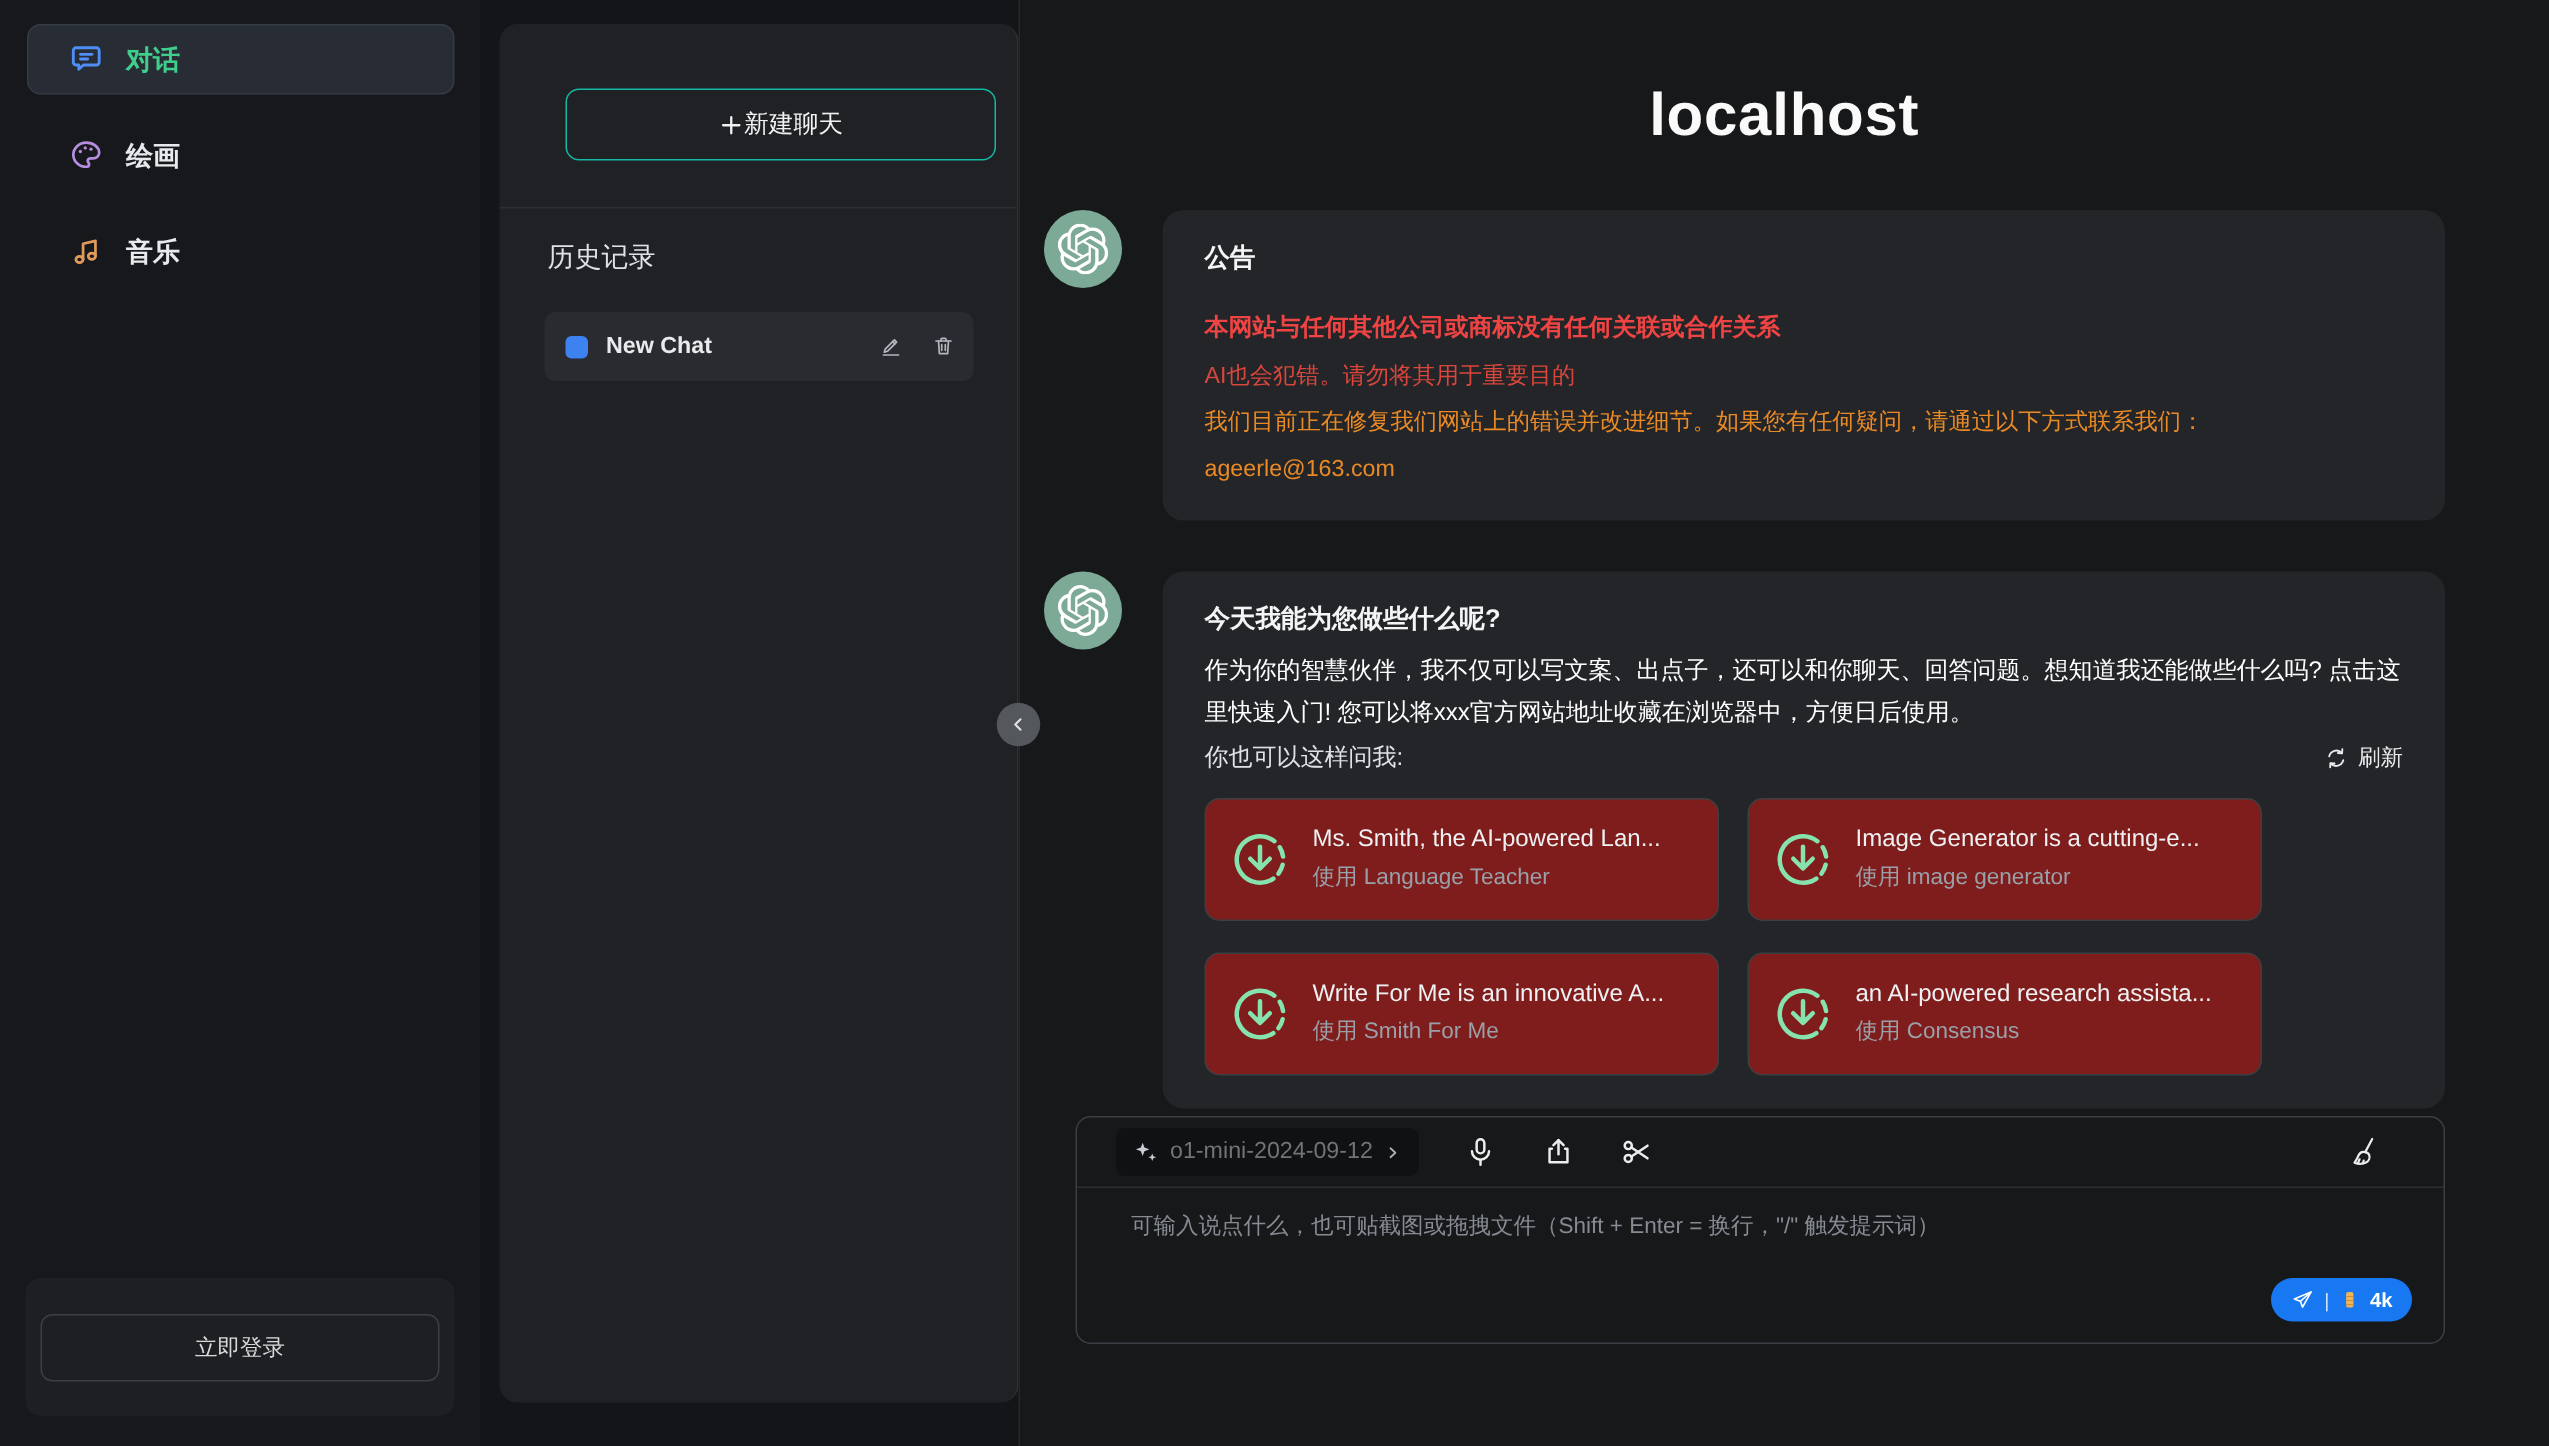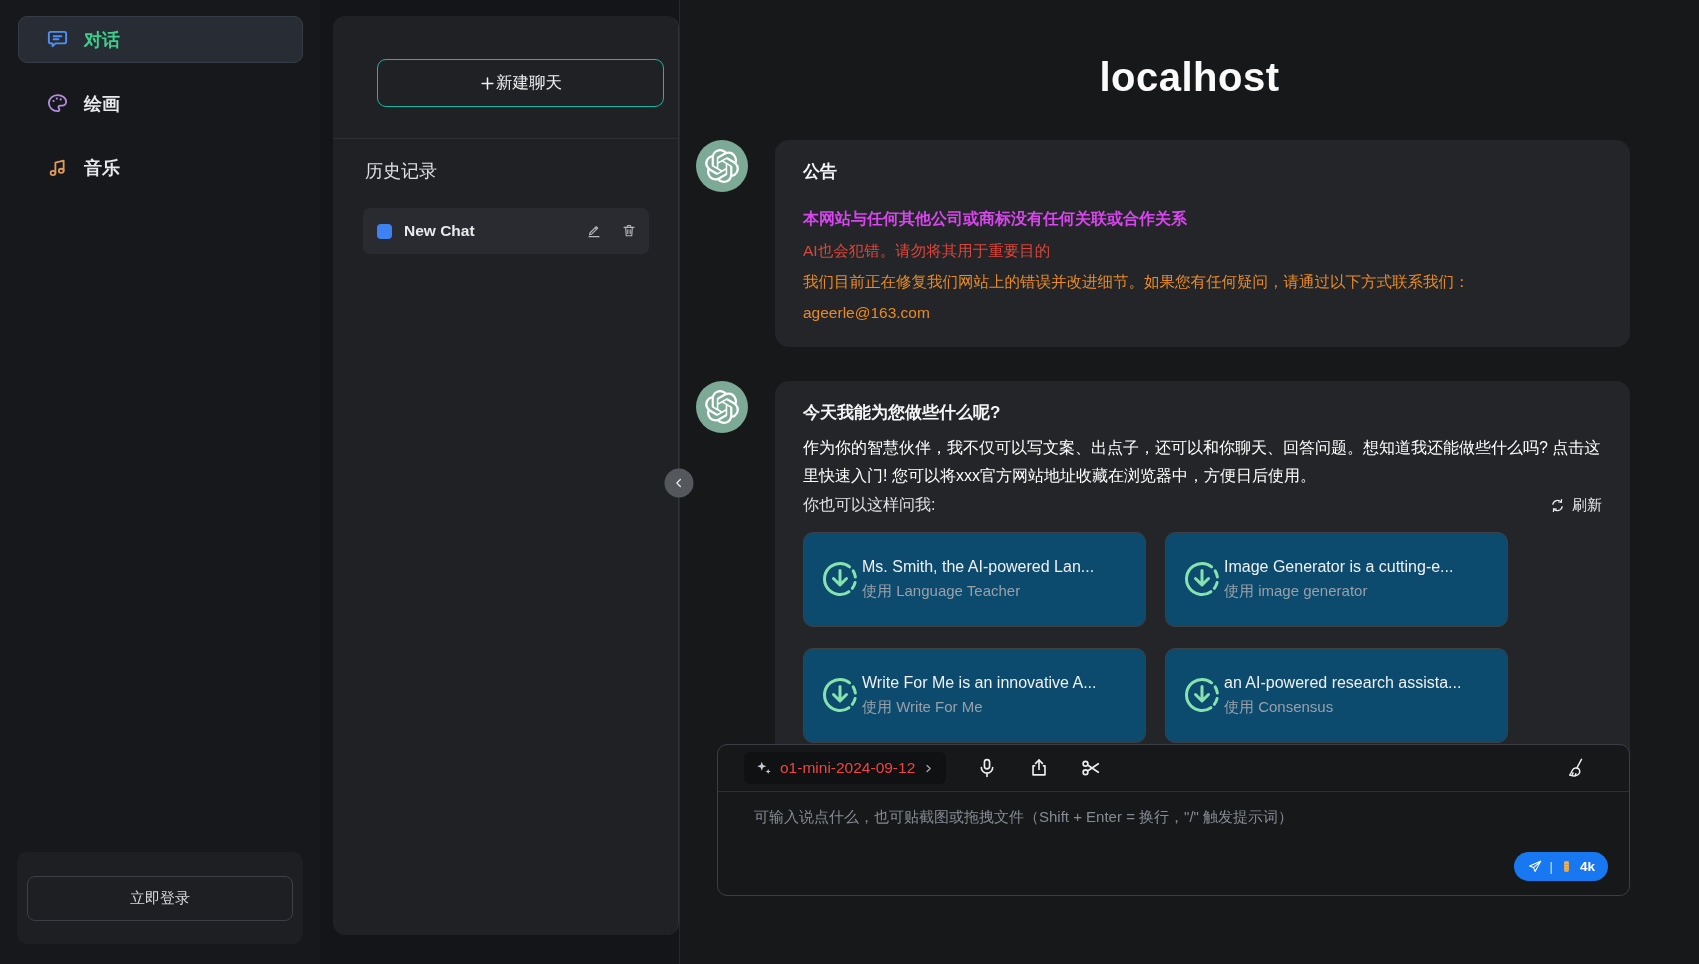--- a/index.html
+++ b/index.html
@@ -74,50 +74,50 @@
   .messages { margin:40px 69px 0 16px; }
   .message { display:flex; align-items:flex-start; gap:27px; margin-bottom:34px; }
   .avatar {
     width:52px; height:52px; border-radius:50%; background:#7caa96; flex:none;
     display:flex; align-items:center; justify-content:center;
   }
   .avatar svg { width:34px; height:34px; }
   .bubble { flex:1; background:#232528; border-radius:14px; padding:20px 28px 22px; }
   .msg-heading { font-size:17px; font-weight:700; color:#f4f5f6; margin-bottom:10px; }
   .ann-line { margin-top:7px; font-size:15.5px; line-height:1.55; }
-  .ann-line.orange-bold { color:#d946ef; font-weight:700; font-size:16px;margin-top:24px; }
+  .ann-line.orange-bold { color:#ef4444; font-weight:700; font-size:16px;margin-top:24px; }
   .ann-line.red { color:#d9463b; }
   .ann-line.orange { color:#ea8a26; }
   .msg-body { font-size:16px; line-height:1.78; color:#ffffff; }
   .hint-row { display:flex; align-items:center; justify-content:space-between; margin-top:4px; }
   .hint-text { font-size:16px; color:#dfe1e4; }
   .refresh-btn { display:flex; align-items:center; gap:7px; color:#e8eaec; font-size:15px; cursor:pointer; }
   .refresh-btn svg { width:15px; height:15px; }
   .suggestions { margin-top:16px; display:grid; grid-template-columns:343px 343px; gap:21px 19px; }
   .suggestion-card {
-    height:95px; background:#0c4a6e; border:1px solid #3d3f42; border-radius:10px;
-    display:flex; align-items:center; gap:2px; padding:0 16px; cursor:pointer;
+    height:82px; background:#7f1d1d; border:1px solid #3d3f42; border-radius:10px;
+    display:flex; align-items:center; gap:15px; padding:0 16px; cursor:pointer;
   }
   .suggestion-card svg { width:40px; height:40px; flex:none; }
   .sg-title { font-size:16px; color:#eef0f2; white-space:nowrap; }
   .sg-sub { font-size:15px; color:#9aa0a8; margin-top:6px; white-space:nowrap; }
 
   
   .composer {
     position:absolute; left:37px; top:744px; width:913px; height:152px;
     border:1px solid #3b3f45; border-radius:10px; background:#17181a;
   }
   .composer-toolbar {
     height:47px; display:flex; align-items:center;
     padding:0 18px; border-bottom:1px solid #2c2f34;
   }
   .model-pill {
     margin-left:8px; margin-right:30px; height:32px; background:#101113; border-radius:6px;
     display:flex; align-items:center; gap:8px; padding:0 12px;
-    font-size:15.5px; color:#ef4444; cursor:pointer;
+    font-size:15.5px; color:#737373; cursor:pointer;
   }
   .model-pill .sparkle { width:16px; height:16px; color:#c9ccd2; }
   .model-pill .chev { width:11px; height:11px; color:#aab0b8; }
   .tool-icon { width:22px; height:22px; color:#eceded; cursor:pointer; margin-right:30px; }
   .tool-icon.broom { margin-left:auto; margin-right:22px; }
   .composer-input {
     width:100%; height:86px; background:transparent; border:none; outline:none; resize:none;
     padding:16px 120px 0 36px; color:#dfe1e4; font-size:15px; font-family:inherit;
   }
   .composer-input::placeholder { color:#868b93; }
@@ -273,21 +273,21 @@
               <div class="sg-title">Image Generator is a cutting-e...</div>
               <div class="sg-sub">使用 image generator</div>
             </div>
           </div>
           <div class="suggestion-card">
             <svg>
                 <use href="#sym-down-circle"></use>
               </svg>
             <div>
               <div class="sg-title">Write For Me is an innovative A...</div>
-              <div class="sg-sub">使用 Write For Me</div>
+              <div class="sg-sub">使用 Smith For Me</div>
             </div>
           </div>
           <div class="suggestion-card">
             <svg>
                 <use href="#sym-down-circle"></use>
               </svg>
             <div>
               <div class="sg-title">an AI-powered research assista...</div>
               <div class="sg-sub">使用 Consensus</div>
             </div>

